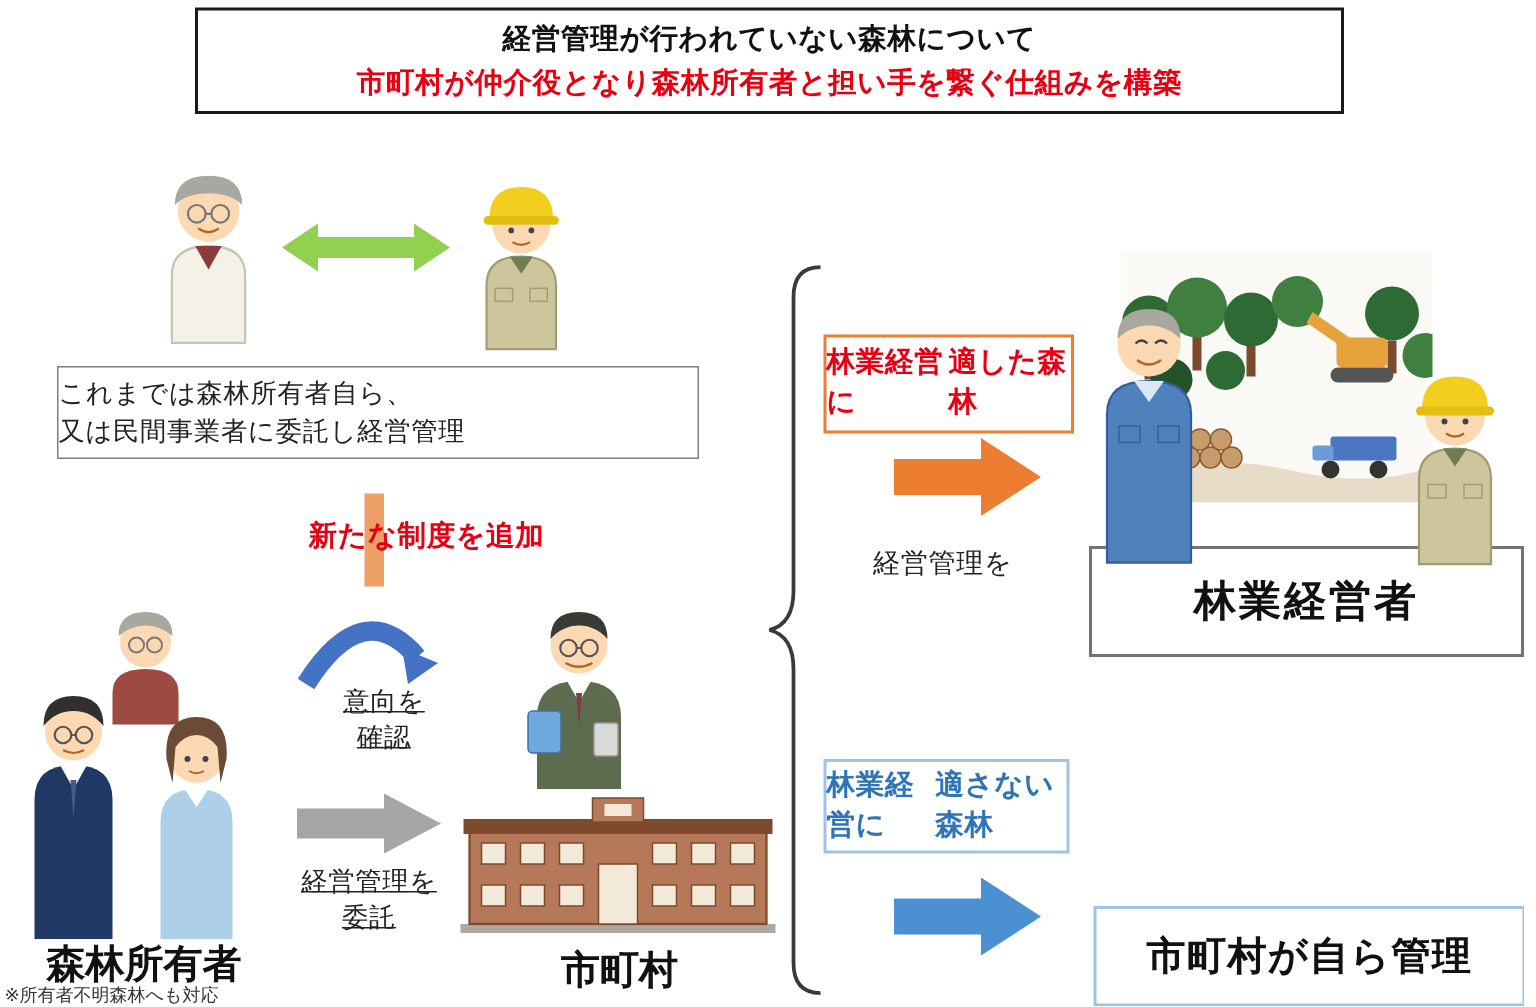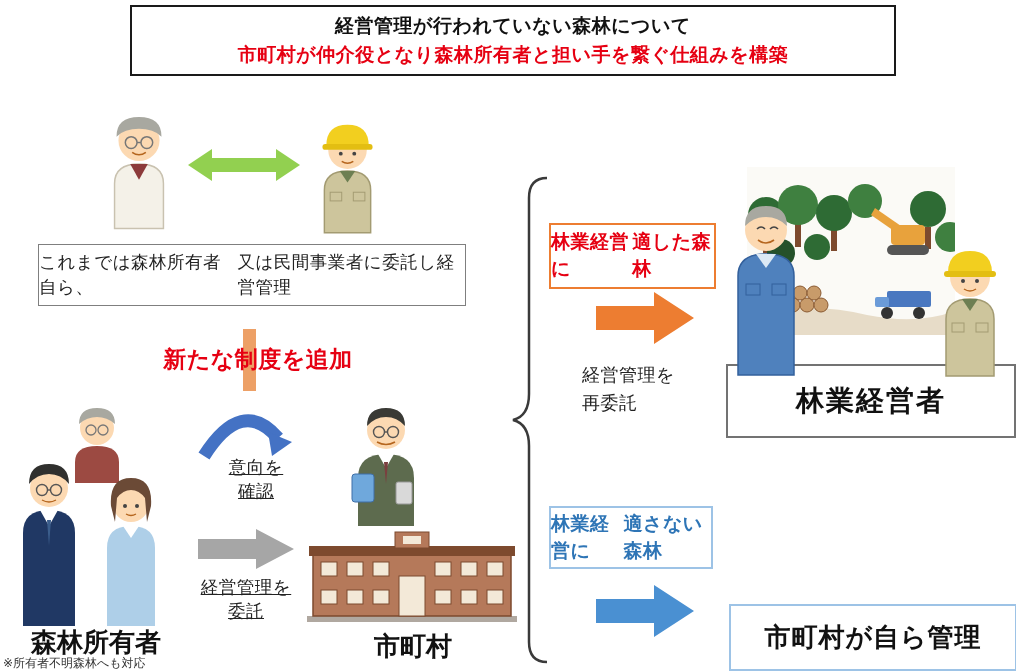--- a/index.html
+++ b/index.html
@@ -7,25 +7,25 @@
   body { font-family:"Liberation Sans","DejaVu Sans",sans-serif; color:#1a1a1a; }
   .canvas { position:relative; width:1016px; height:671px; background:#fff; overflow:hidden; }
   .abs { position:absolute; }
 
   .title-box { left:130px; top:5px; width:766px; height:71px; border:2px solid #1a1a1a;
     display:flex; flex-direction:column; justify-content:center; align-items:center; gap:3px; background:#fff; }
   .title-line1 { font-size:19px; font-weight:bold; color:#111; letter-spacing:.5px; }
   .title-line2 { font-size:19px; font-weight:bold; color:#e60012; letter-spacing:.5px; }
 
   .before-box { left:38px; top:244px; width:428px; height:62px; border:1.5px solid #7f7f7f; background:#fff;
-    display:flex; flex-direction:row; justify-content:center; align-items:center; }
+    display:flex; flex-direction:column; justify-content:center; }
   .before-line { font-size:17.5px; color:#222; line-height:1.45; letter-spacing:.5px; }
 
   .highlight-bar { left:243px; top:329px; width:13px; height:62px; background:#eda066; z-index:1; }
-  .new-system { left:153px; top:344px; width:210px; text-align:center; font-size:23px; font-weight:bold; color:#e60012; z-index:3; letter-spacing:.5px; }
+  .new-system { left:153px; top:344px; width:210px; text-align:right; font-size:19px; font-weight:bold; color:#e60012; z-index:3; letter-spacing:.5px; }
 
   .owner-label { left:0px; top:625px; width:192px; text-align:center; font-size:26px; font-weight:bold; color:#111; }
   .owner-note { left:3px; top:655px; width:230px; font-size:12px; color:#333; }
 
   .flow-label { font-size:17.5px; color:#222; text-align:center; line-height:1.35; letter-spacing:.5px;text-decoration:underline; }
   .intent-label { left:206px; top:456px; width:100px; }
   .entrust-label { left:190px; top:576px; width:112px; }
   .reentrust-label { left:582px; top:362px; width:140px; text-align:left; font-size:18px; line-height:1.55; letter-spacing:.5px; color:#222; }
 
   .muni-label { left:338px; top:629px; width:150px; text-align:center; font-size:26px; font-weight:bold; color:#111; }
@@ -176,21 +176,20 @@
   <div class="abs tag-box tag-suitable">
     <div class="line">林業経営に</div>
     <div class="line">適した森林</div>
   </div>
 
   <svg class="abs" style="left:596px; top:292px;" width="98" height="52" viewBox="0 0 98 52">
     <polygon points="0,14 58,14 58,0 98,26 58,52 58,38 0,38" fill="#ed7d31"></polygon>
   </svg>
   <div class="abs reentrust-label">
     <div>経営管理を</div>
-    <div>再委託</div>
   </div>
 
   <svg class="abs" style="left:747px; top:167px;" width="208" height="168" viewBox="0 0 208 168">
     <rect x="0" y="0" width="208" height="168" fill="#fbfaf6"></rect>
     <path d="M0 150 Q60 133 120 148 Q170 158 208 144 L208 168 L0 168 Z" fill="#e7dcc8"></path>
     <rect x="16" y="64" width="6" height="22" fill="#7d4a2e"></rect>
     <rect x="48" y="56" width="6" height="24" fill="#7d4a2e"></rect>
     <rect x="84" y="62" width="6" height="22" fill="#7d4a2e"></rect>
     <rect x="178" y="60" width="6" height="22" fill="#7d4a2e"></rect>
     <circle cx="19" cy="48" r="18" fill="#2e6b34"></circle>

